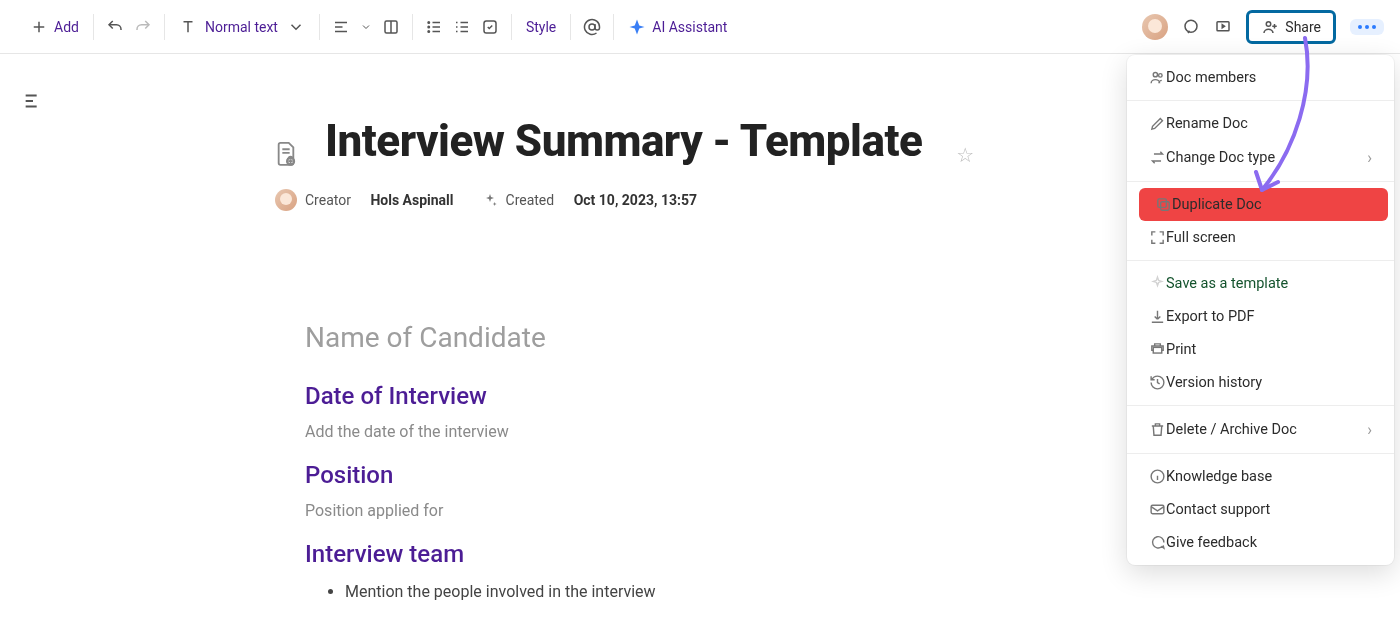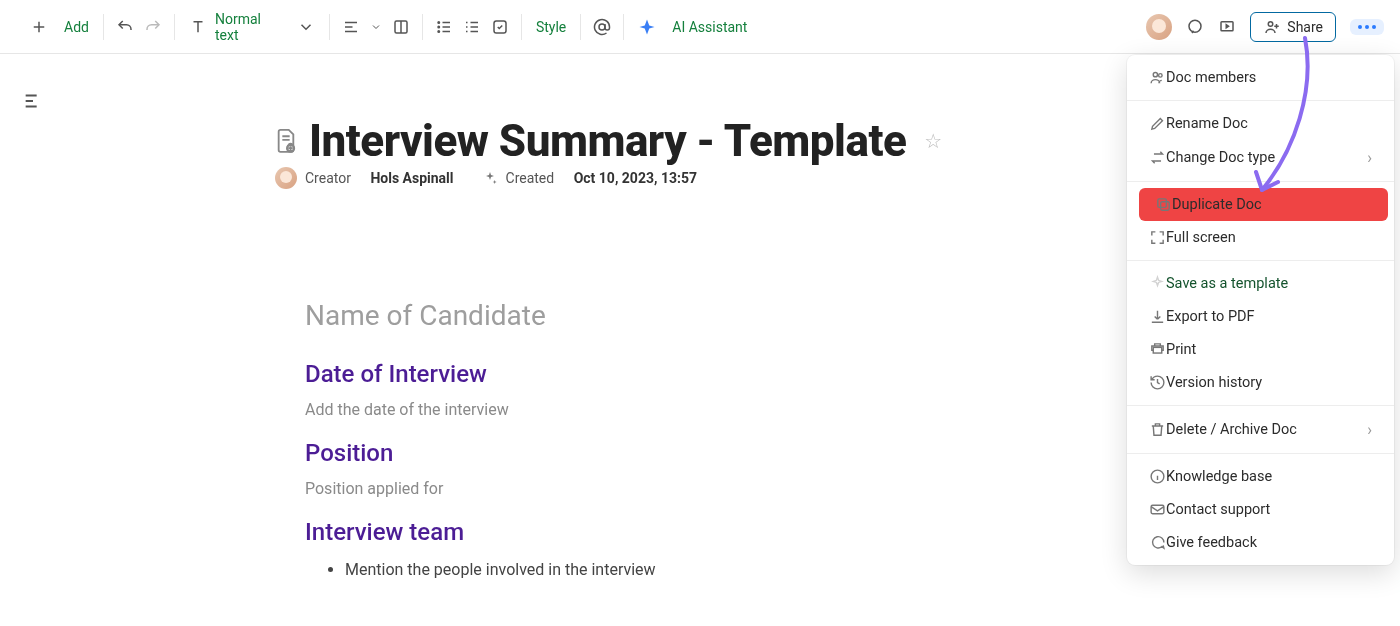--- a/index.html
+++ b/index.html
@@ -29,40 +29,40 @@
     height: 30px;
   }
   .tb-sep {
     width: 1px;
     height: 26px;
     background: #e6e6e6;
   }
   .tb-btn {
     display: flex;
     align-items: center;
-    gap: 16px;
+    gap: 6px;
     font-size: 14px;
-    color: #15803d;
+    color: #4c1d95;
     cursor: pointer;
     padding: 4px 2px;
   }
   .tb-icon { width:18px; height:18px; display:flex; align-items:center; justify-content:center; color:#555; }
   .tb-icon svg { width:18px; height:18px; stroke:#555; }
   .tb-right { margin-left:auto; display:flex; align-items:center; gap:14px; }
   .avatar {
     width:26px; height:26px; border-radius:50%;
     background: linear-gradient(135deg,#e8c7b0,#d9a282);
     position:relative; overflow:hidden;
   }
   .avatar::after{
     content:""; position:absolute; top:5px; left:6px; width:14px;height:14px;border-radius:50%;
     background:#fbe7d8;
   }
   .share-btn {
-    border:1px solid #0369a1; border-radius:6px; padding:5px 12px;
+    border:3px solid #0369a1; border-radius:6px; padding:5px 12px;
     display:flex; align-items:center; gap:6px; font-size:14px; cursor:pointer;
   }
   .more-btn {
     background:#e6f0ff; border-radius:6px; padding:6px 8px; display:flex; gap:3px; cursor:pointer;
   }
   .more-btn span{width:4px;height:4px;background:#2b7bff;border-radius:50%;}
   .ai-icon {
     width:18px;height:18px;display:inline-block;
   }
   
@@ -70,30 +70,31 @@
     position:absolute; top:90px; left:22px; width:22px;height:22px; cursor:pointer;
   }
   .outline-btn svg{width:22px;height:22px;}
   
   .doc {
     position:absolute;
     top:115px;
     left:275px;
     width:780px;
   }
-  .titlewrap{display:flex; align-items:center; gap:12px;}
+  .titlewrap{display:flex; align-items:flex-end; gap:28px;}
   .doc-icon{width:22px;height:26px;}
   .title {
     font-size:44px;
     font-weight:800;
     color:#222;
     letter-spacing:-0.5px;
   }
   .star{color:#bdbdbd;font-size:20px;margin-left:6px;cursor:pointer;}
   .meta {
+    margin-top:22px;
     display:flex; align-items:center; gap:28px;
     font-size:14px; color:#555;
   }
   .meta .avatar{width:22px;height:22px;}
   .meta .avatar::after{top:4px;left:5px;width:12px;height:12px;}
   .meta strong{font-weight:700;color:#333;}
   .sparkle{width:16px;height:16px;}
   .content { margin-top:110px; padding-left:30px; }
   .h-muted{
     font-size:28px; font-weight:400; color:#9e9e9e; margin-bottom:28px;

